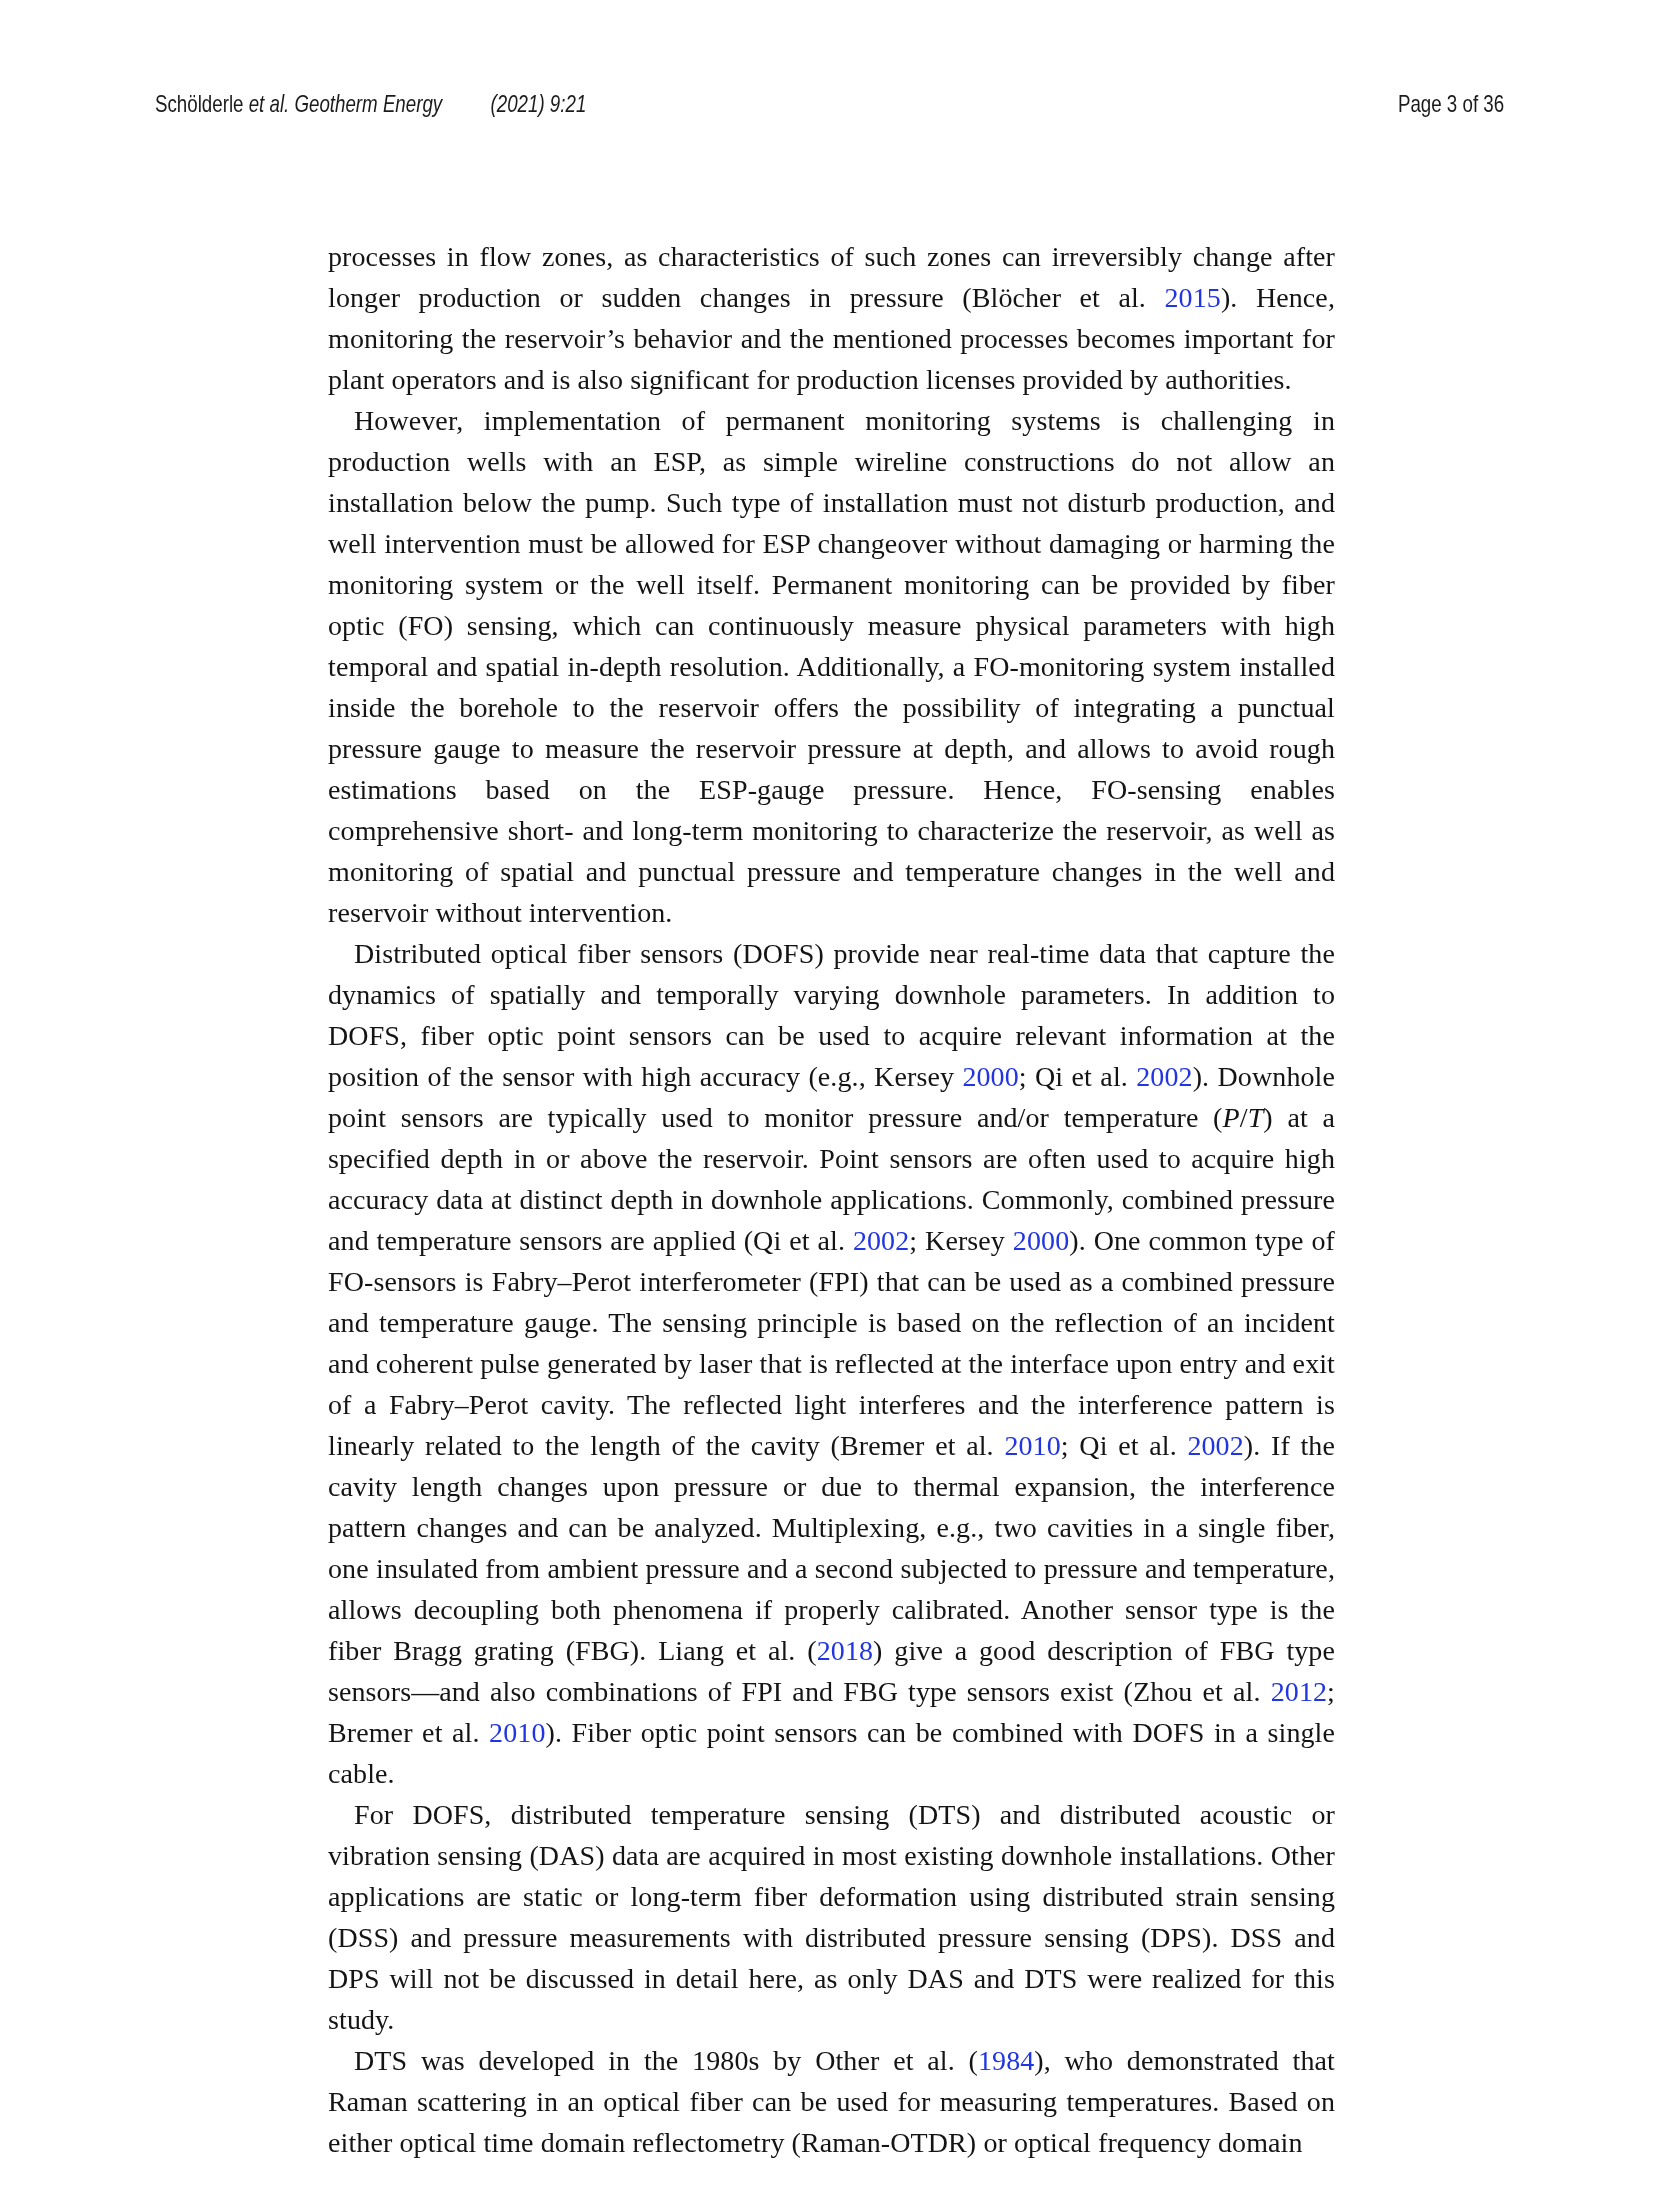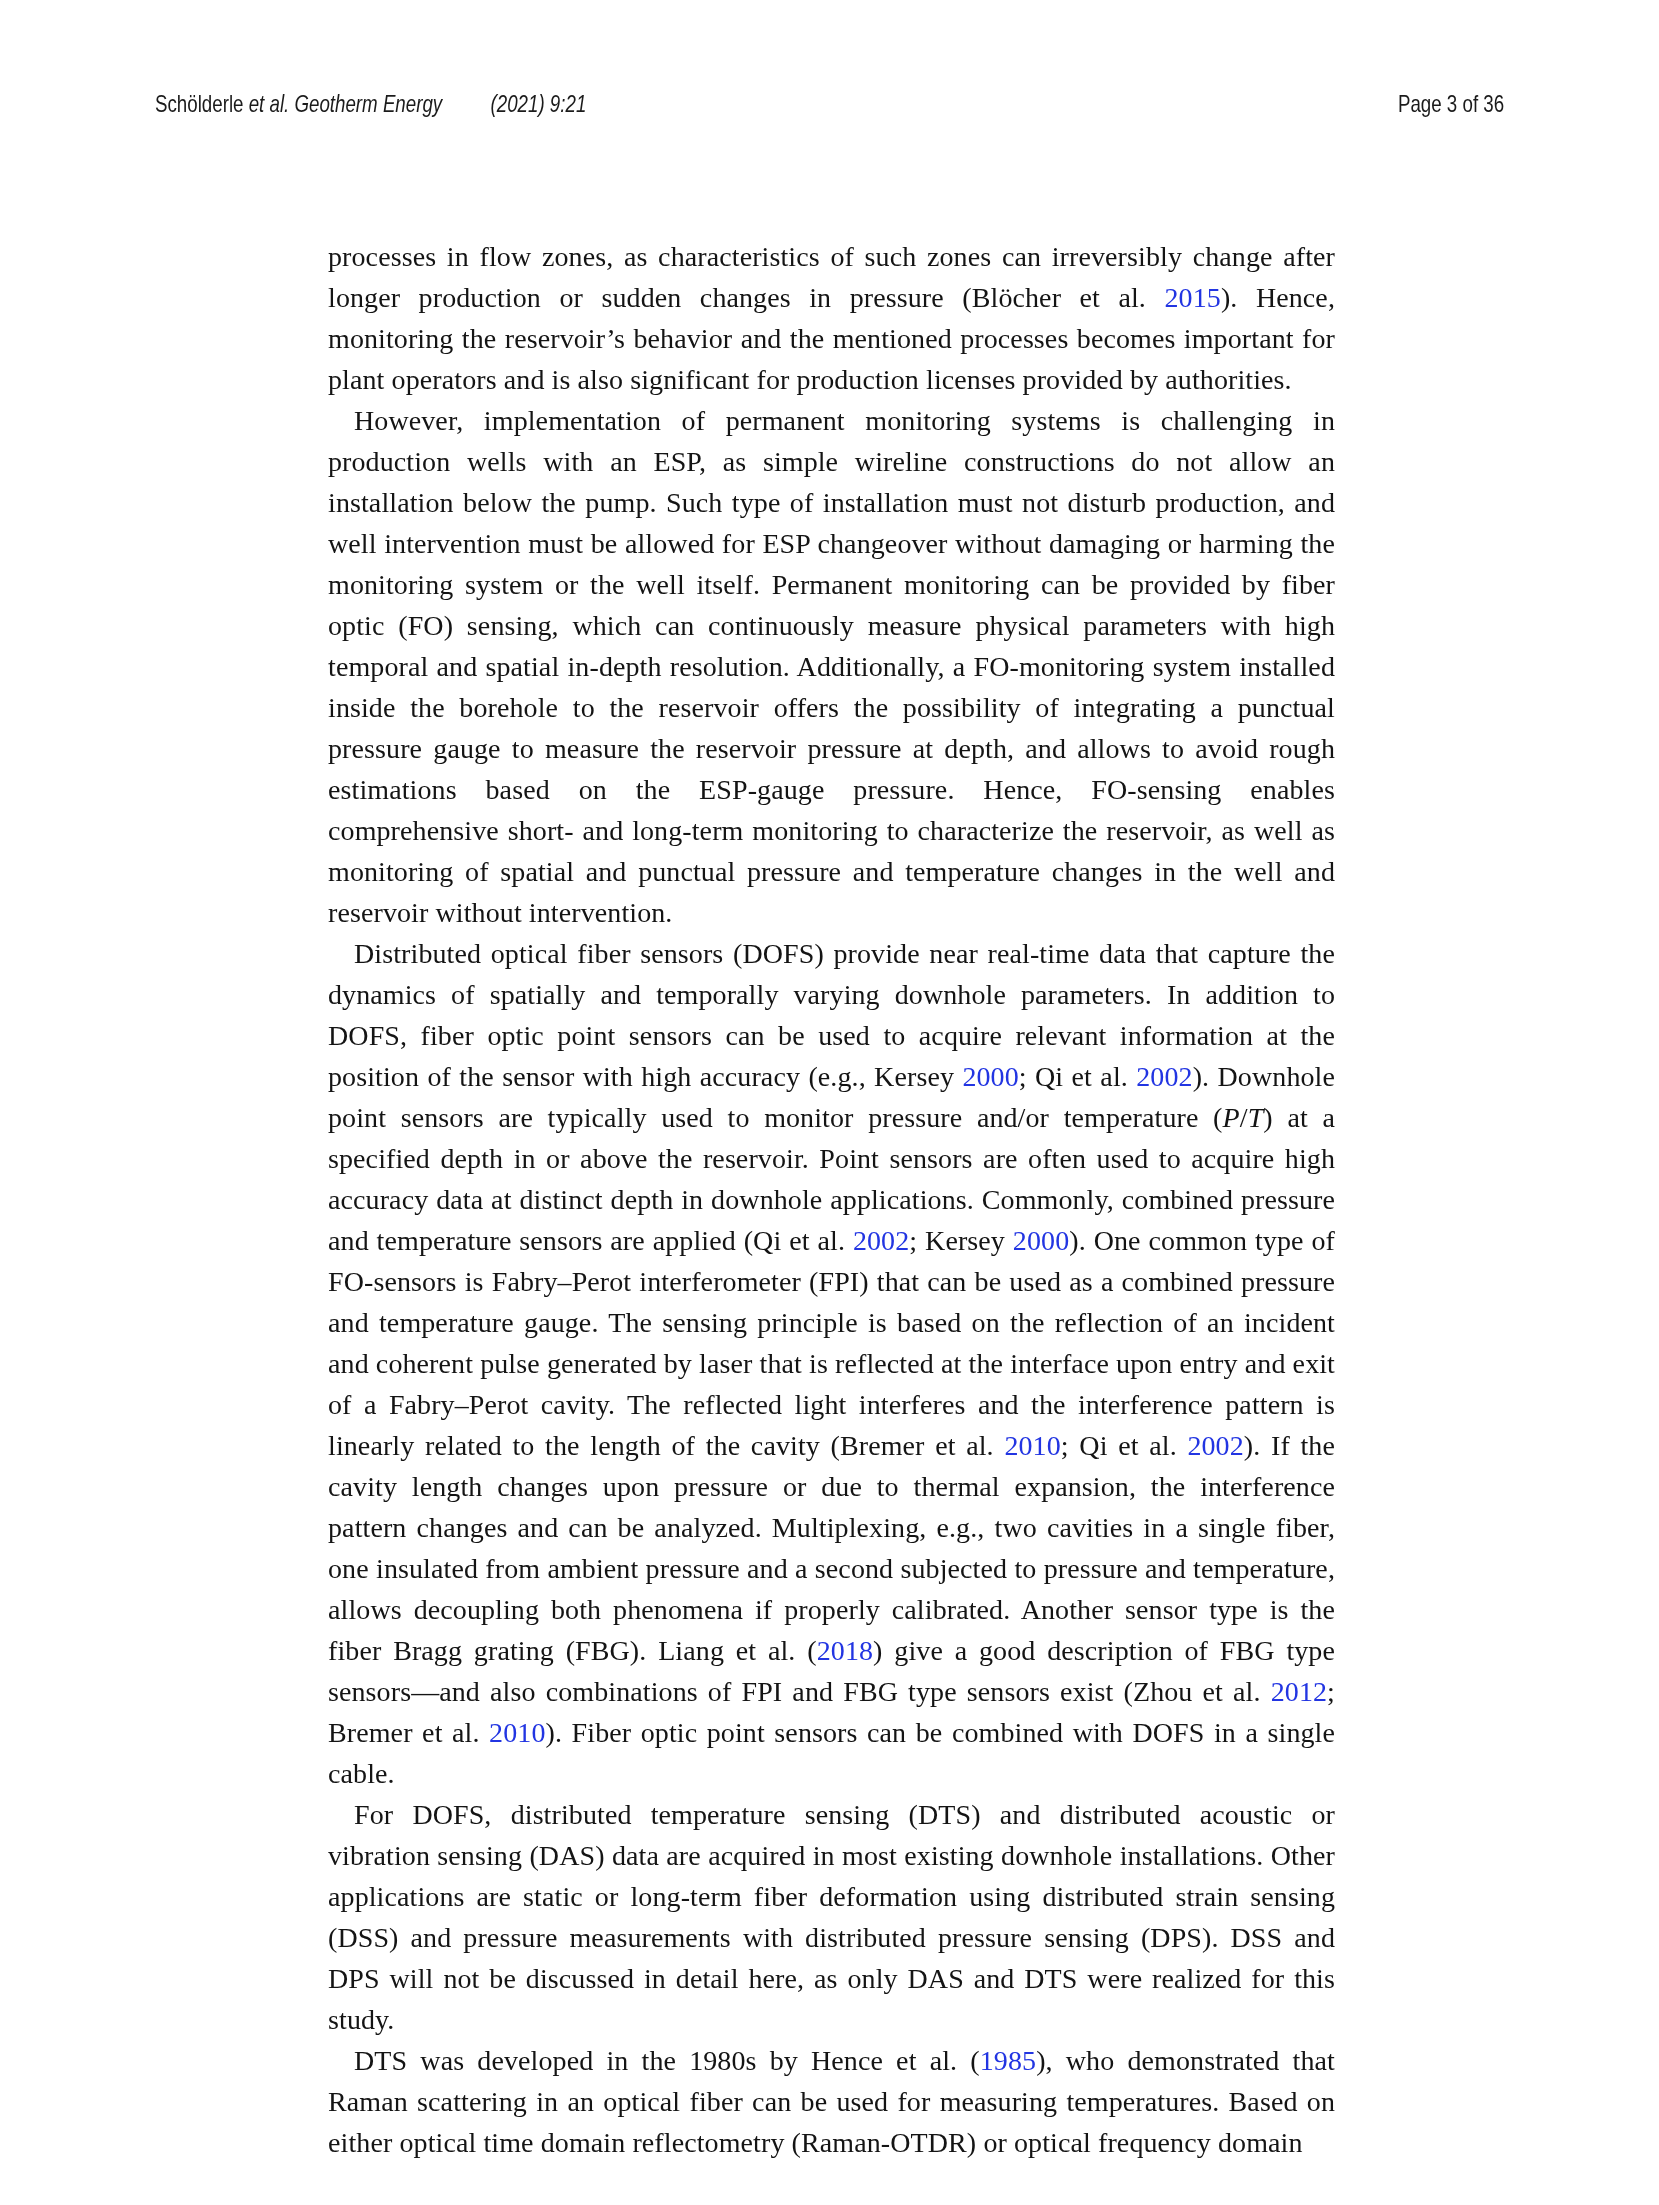--- a/index.html
+++ b/index.html
@@ -49,17 +49,17 @@
     <div class="header-right">
       <span class="hdr-scale hdr-scale-right">Page 3 of 36</span>
     </div>
   </div>
 
   <div class="article">
       <p class="para"><span class="">processes in flow zones, as characteristics of such zones can irreversibly change after longer production or sudden changes in pressure (Blöcher et al. </span><a class="cite" href="#" style="color: rgb(34, 53, 226);">2015</a><span class="">). Hence, monitoring the reservoir’s behavior and the mentioned processes becomes important for plant operators and is also significant for production licenses provided by authorities.</span></p>
       <p class="para indent"><span class="">However, implementation of permanent monitoring systems is challenging in production wells with an ESP, as simple wireline constructions do not allow an installation below the pump. Such type of installation must not disturb production, and well intervention must be allowed for ESP changeover without damaging or harming the monitoring system or the well itself. Permanent monitoring can be provided by fiber optic (FO) sensing, which can continuously measure physical parameters with high temporal and spatial in-depth resolution. Additionally, a FO-monitoring system installed inside the borehole to the reservoir offers the possibility of integrating a punctual pressure gauge to measure the reservoir pressure at depth, and allows to avoid rough estimations based on the ESP-gauge pressure. Hence, FO-sensing enables comprehensive short- and long-term monitoring to characterize the reservoir, as well as monitoring of spatial and punctual pressure and temperature changes in the well and reservoir without intervention.</span></p>
       <p class="para indent"><span class="">Distributed optical fiber sensors (DOFS) provide near real-time data that capture the dynamics of spatially and temporally varying downhole parameters. In addition to DOFS, fiber optic point sensors can be used to acquire relevant information at the position of the sensor with high accuracy (e.g., Kersey </span><a class="cite" href="#" style="color: rgb(34, 53, 226);">2000</a><span class="">; Qi et al. </span><a class="cite" href="#" style="color: rgb(34, 53, 226);">2002</a><span class="">). Downhole point sensors are typically used to monitor pressure and/or temperature (</span><span class="it">P</span><span class="">/</span><span class="it">T</span><span class="">) at a specified depth in or above the reservoir. Point sensors are often used to acquire high accuracy data at distinct depth in downhole applications. Commonly, combined pressure and temperature sensors are applied (Qi et al. </span><a class="cite" href="#" style="color: rgb(34, 53, 226);">2002</a><span class="">; Kersey </span><a class="cite" href="#" style="color: rgb(34, 53, 226);">2000</a><span class="">). One common type of FO-sensors is Fabry–Perot interferometer (FPI) that can be used as a combined pressure and temperature gauge. The sensing principle is based on the reflection of an incident and coherent pulse generated by laser that is reflected at the interface upon entry and exit of a Fabry–Perot cavity. The reflected light interferes and the interference pattern is linearly related to the length of the cavity (Bremer et al. </span><a class="cite" href="#" style="color: rgb(34, 53, 226);">2010</a><span class="">; Qi et al. </span><a class="cite" href="#" style="color: rgb(34, 53, 226);">2002</a><span class="">). If the cavity length changes upon pressure or due to thermal expansion, the interference pattern changes and can be analyzed. Multiplexing, e.g., two cavities in a single fiber, one insulated from ambient pressure and a second subjected to pressure and temperature, allows decoupling both phenomena if properly calibrated. Another sensor type is the fiber Bragg grating (FBG). Liang et al. (</span><a class="cite" href="#" style="color: rgb(34, 53, 226);">2018</a><span class="">) give a good description of FBG type sensors—and also combinations of FPI and FBG type sensors exist (Zhou et al. </span><a class="cite" href="#" style="color: rgb(34, 53, 226);">2012</a><span class="">; Bremer et al. </span><a class="cite" href="#" style="color: rgb(34, 53, 226);">2010</a><span class="">). Fiber optic point sensors can be combined with DOFS in a single cable.</span></p>
       <p class="para indent"><span class="">For DOFS, distributed temperature sensing (DTS) and distributed acoustic or vibration sensing (DAS) data are acquired in most existing downhole installations. Other applications are static or long-term fiber deformation using distributed strain sensing (DSS) and pressure measurements with distributed pressure sensing (DPS). DSS and DPS will not be discussed in detail here, as only DAS and DTS were realized for this study.</span></p>
-      <p class="para indent"><span class="">DTS was developed in the 1980s by Hence et al. (</span><a class="cite" href="#" style="color: rgb(34, 53, 226);">1985</a><span class="">), who demonstrated that Raman scattering in an optical fiber can be used for measuring temperatures. Based on either optical time domain reflectometry (Raman-OTDR) or optical frequency domain</span></p>
+      <p class="para indent"><span class="">DTS was developed in the 1980s by Other et al. (</span><a class="cite" href="#" style="color: rgb(34, 53, 226);">1984</a><span class="">), who demonstrated that Raman scattering in an optical fiber can be used for measuring temperatures. Based on either optical time domain reflectometry (Raman-OTDR) or optical frequency domain</span></p>
     </div>
 
 </div>
 
 
 </body></html>

